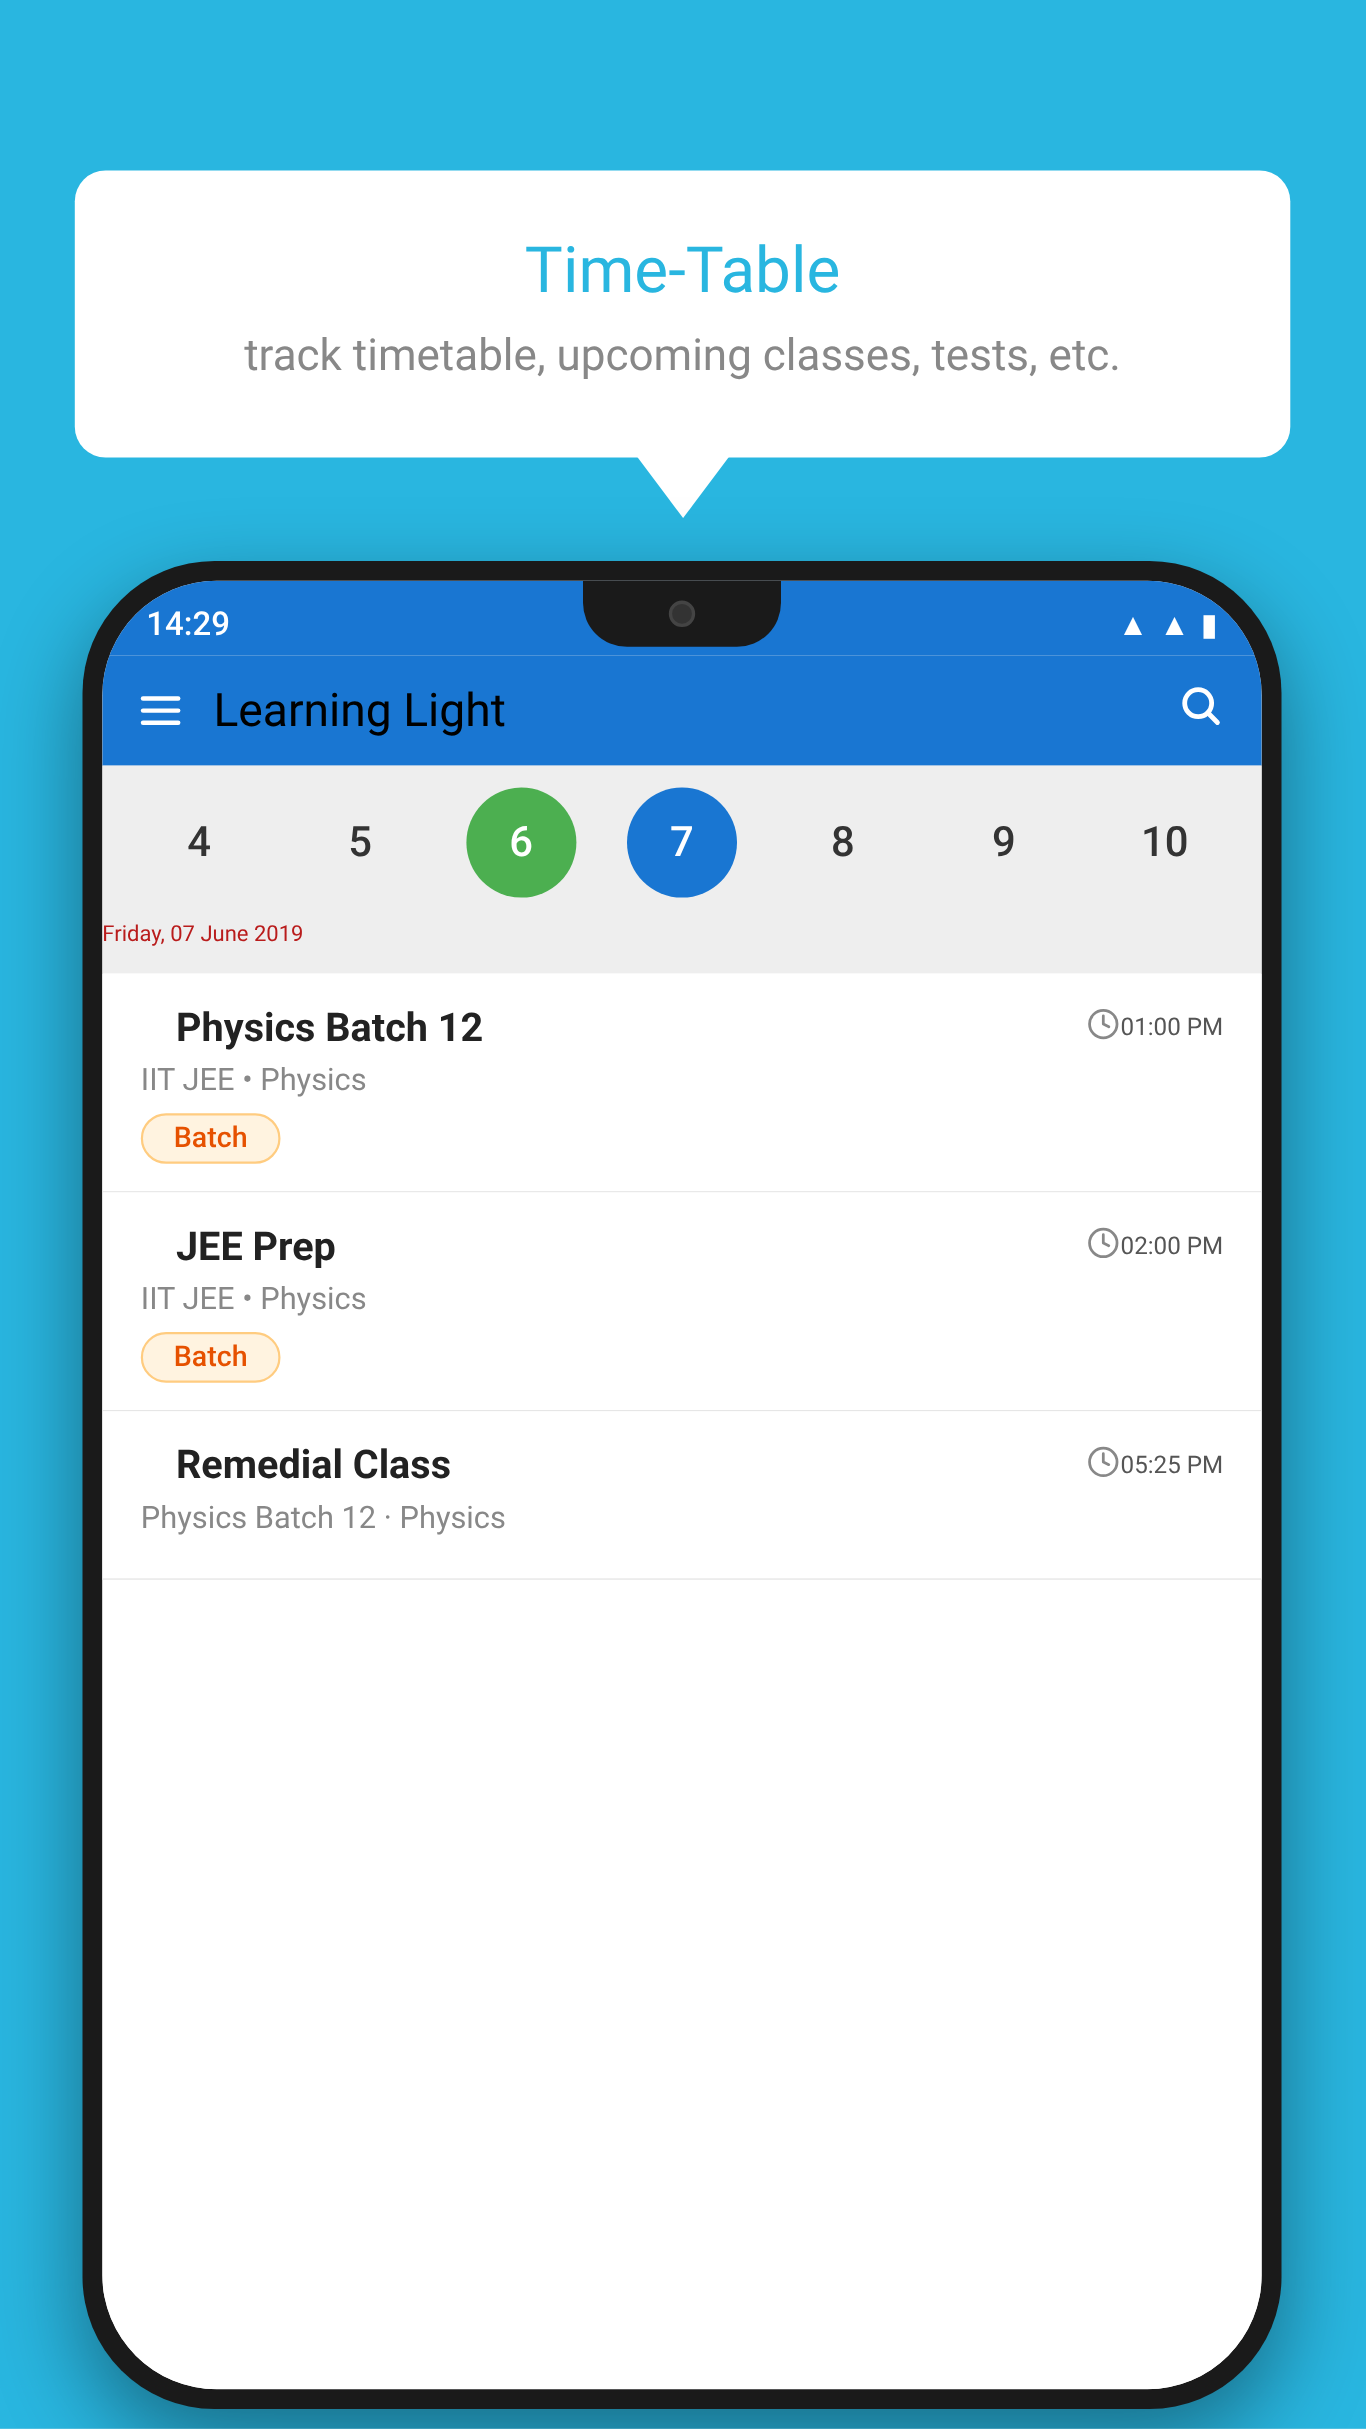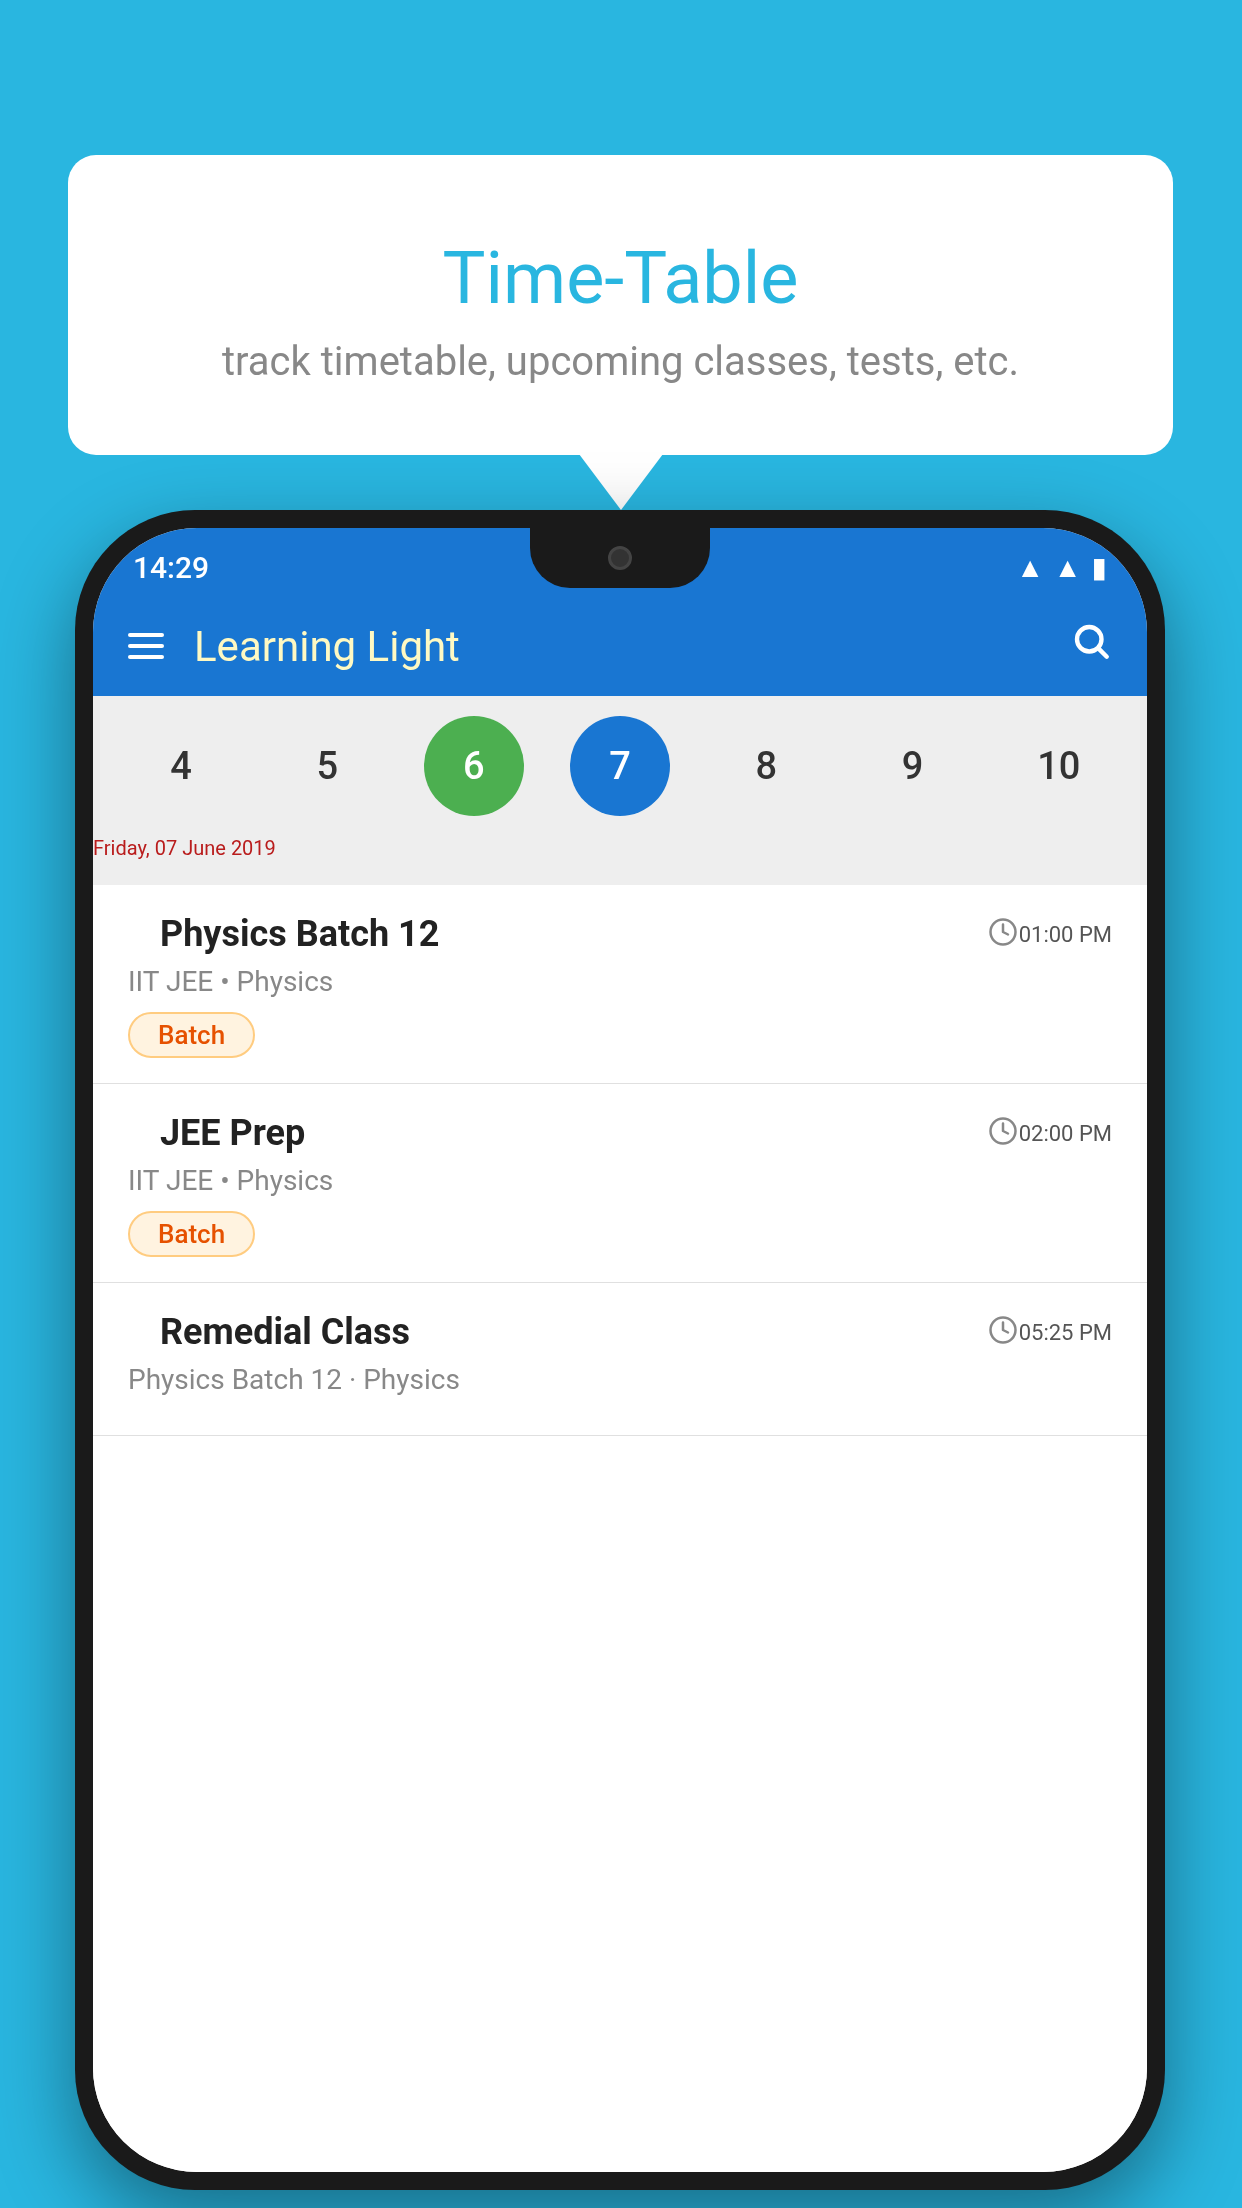--- a/index.html
+++ b/index.html
@@ -33,26 +33,25 @@
       left: 50%;
       transform: translateX(-50%);
       width: 0;
       height: 0;
       border-left: 45px solid transparent;
       border-right: 45px solid transparent;
       border-top: 60px solid white;
     }
 
     .speech-bubble-title {
-      font-size: 72px;
+      font-size: 58px;
       color: #29b6e0;
       font-weight: 400;
       line-height: 1.1;
       margin-bottom: 20px;
-      margin-top: 24px;
     }
 
     .speech-bubble-subtitle {
       font-size: 40px;
       color: #888;
       font-weight: 400;
     }
 
     
     .phone-wrap {
@@ -169,21 +168,21 @@
     .hamburger span {
       display: block;
       width: 36px;
       height: 4px;
       background: white;
       border-radius: 2px;
     }
 
     .app-title {
       flex: 1;
-      color: #fef9c3;
+      color: #000000;
       font-size: 42px;
       font-weight: 400;
     }
 
     .search-icon-btn {
       color: white;
       font-size: 42px;
     }
 
     

